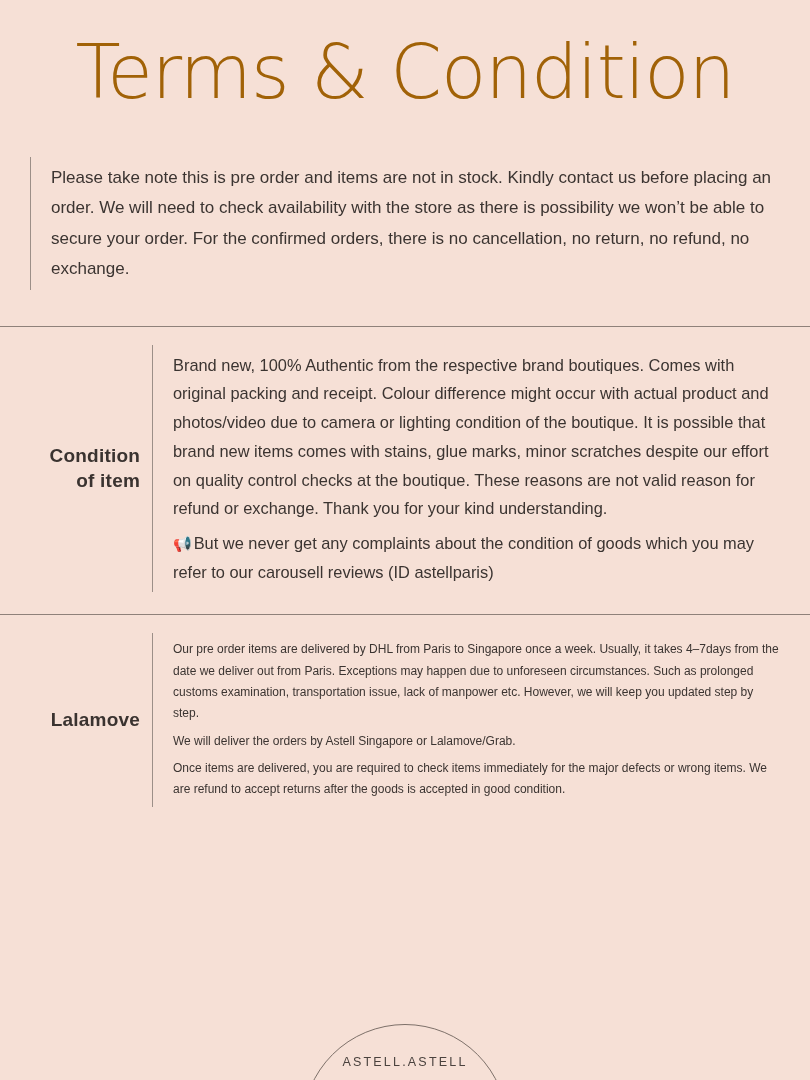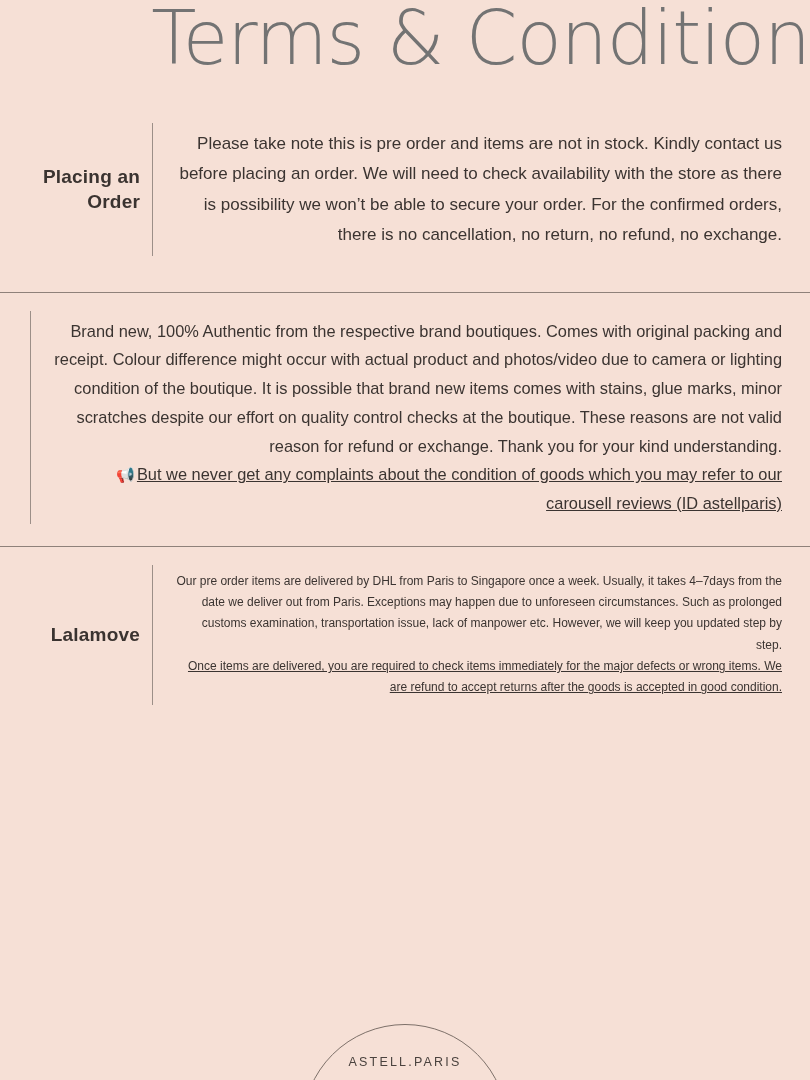--- a/index.html
+++ b/index.html
@@ -19,22 +19,23 @@
     width: 810px;
     height: 1080px;
     position: relative;
     box-sizing: border-box;
   }
   .title {
     font-family: "DejaVu Sans", sans-serif;
     font-weight: 300;
     font-size: 74px;
     letter-spacing: -1px;
-    color: #737373;
-    text-align: right;
+    color: #a16207;
+    text-align: center;
+    padding-top: 34px;
     line-height: 1.05;
     white-space: nowrap;
   }
   .sections {
     margin-top: 30px;
   }
   .section {
     display: flex;
     align-items: center;
     padding: 0 28px 0 30px;
@@ -55,25 +56,23 @@
   .sec-body {
     flex: 1;
     border-left: 1.5px solid #9c8f88;
     padding-left: 20px;
     font-size: 16.5px;
     line-height: 1.72;
     color: #3b3431;
   }
   .sec-body p {
     margin: 0;
-    text-align: right;
   }
   .sec-body p + p {
-    margin-top: 0px;
-    text-decoration: underline;
+    margin-top: 6px;
   }
   .sec-1 {
     padding-top: 12px;
     padding-bottom: 18px;
     min-height: 170px;
   }
   .sec-1 .sec-body {
     font-size: 17px;
     line-height: 1.78;
     padding-top: 6px;
@@ -144,46 +143,47 @@
 </head>
 <body>
 
 <div class="page">
 
   <div class="title">Terms &amp; Condition</div>
 
   <div class="sections">
 
     <div class="section sec-1">
-      <div class="sec-label">Placing an Order</div>
       <div class="sec-body">
         <p>Please take note this is pre order and items are not in stock. Kindly contact us before placing an order. We will need to check availability with the store as there is possibility we won’t be able to secure your order. For the confirmed orders, there is no cancellation, no return, no refund, no exchange.</p>
       </div>
     </div>
 
     <div class="divider"></div>
 
     <div class="section sec-2">
+      <div class="sec-label">Condition of item</div>
       <div class="sec-body">
         <p>Brand new, 100% Authentic from the respective brand boutiques. Comes with original packing and receipt. Colour difference might occur with actual product and photos/video due to camera or lighting condition of the boutique. It is possible that brand new items comes with stains, glue marks, minor scratches despite our effort on quality control checks at the boutique. These reasons are not valid reason for refund or exchange. Thank you for your kind understanding.</p>
         <p><span class="megaphone">📢</span><span>But we never get any complaints about the condition of goods which you may refer to our carousell reviews (ID astellparis)</span></p>
       </div>
     </div>
 
     <div class="divider"></div>
 
     <div class="section sec-3">
       <div class="sec-label">Lalamove</div>
       <div class="sec-body">
         <p>Our pre order items are delivered by DHL from Paris to Singapore once a week. Usually, it takes 4–7days from the date we deliver out from Paris. Exceptions may happen due to unforeseen circumstances. Such as prolonged customs examination, transportation issue, lack of manpower etc. However, we will keep you updated step by step.</p>
+        <p>We will deliver the orders by Astell Singapore or Lalamove/Grab.</p>
         <p>Once items are delivered, you are required to check items immediately for the major defects or wrong items. We are refund to accept returns after the goods is accepted in good condition.</p>
       </div>
     </div>
 
   </div>
 
   <div class="footer">
     <div class="seal">
-      <div class="seal-text">ASTELL.PARIS</div>
+      <div class="seal-text">ASTELL.ASTELL</div>
     </div>
   </div>
 
 </div>
 
 </body></html>

